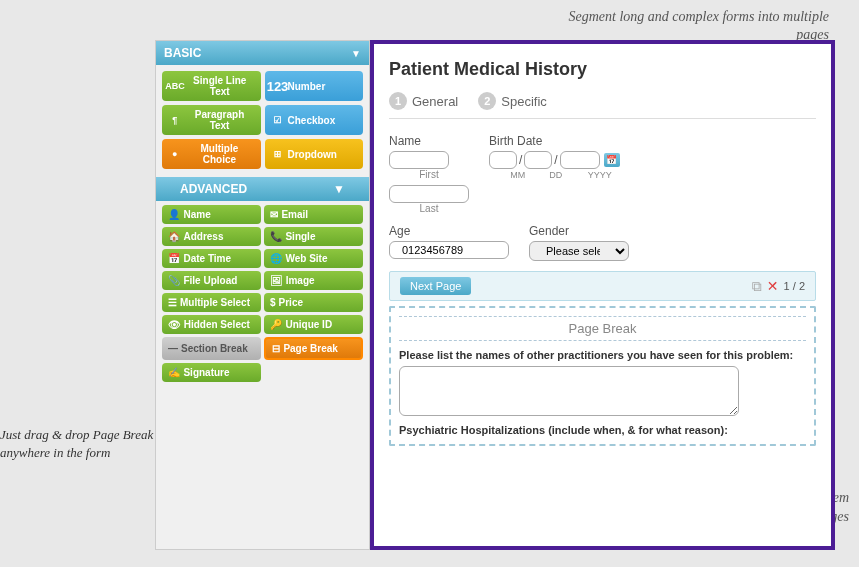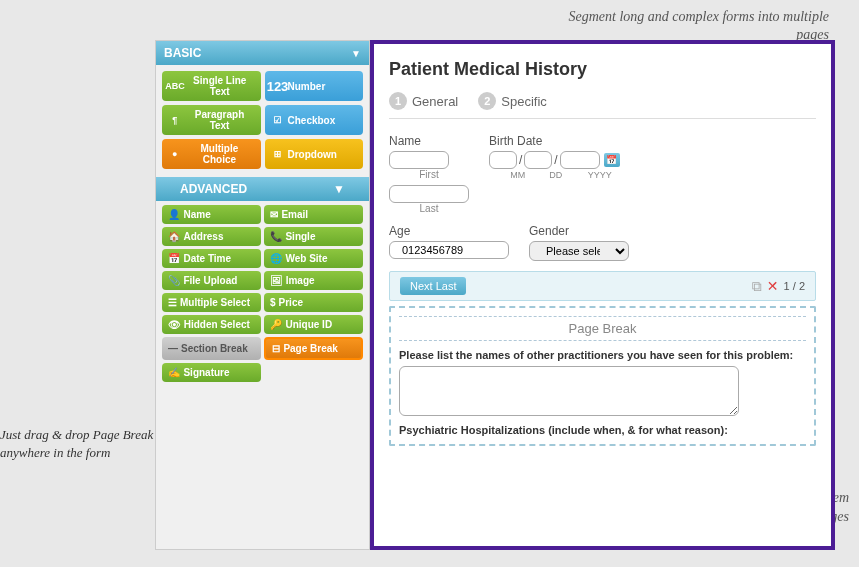--- a/index.html
+++ b/index.html
@@ -613,21 +613,21 @@
           <option>Please select</option>
           <option>Male</option>
           <option>Female</option>
         </select>
       </div>
     </div>
 
 
     <div class="next-page-bar">
       <button class="next-page-btn">
-        <span>Next Last</span>
+        <span>Next Page</span>
       </button>
       <div class="page-counter">
         <span class="copy-icon">⧉</span>
         <span class="delete-icon">✕</span>
         <span>1 / 2</span>
       </div>
     </div>
 
     <div class="page-break-section">
       <div class="page-break-label">Page Break</div>

